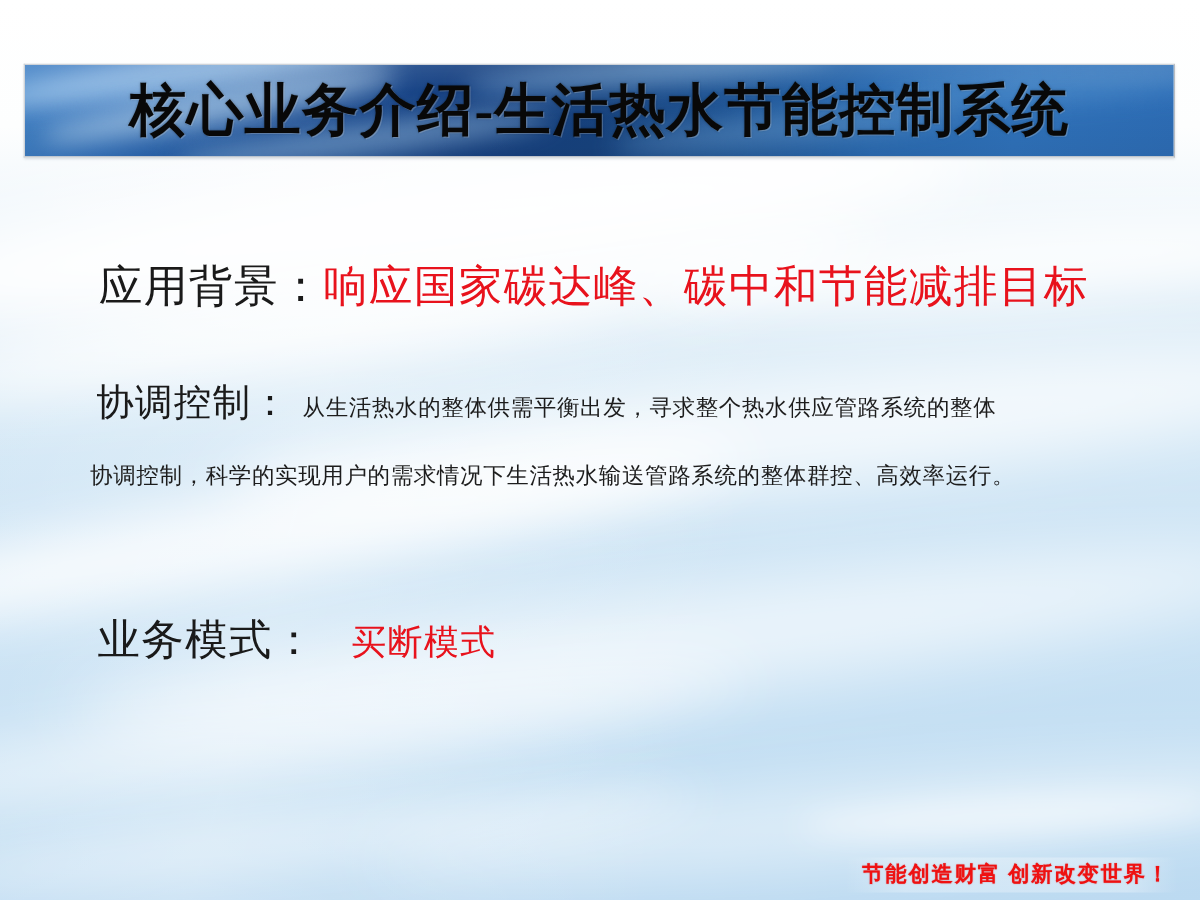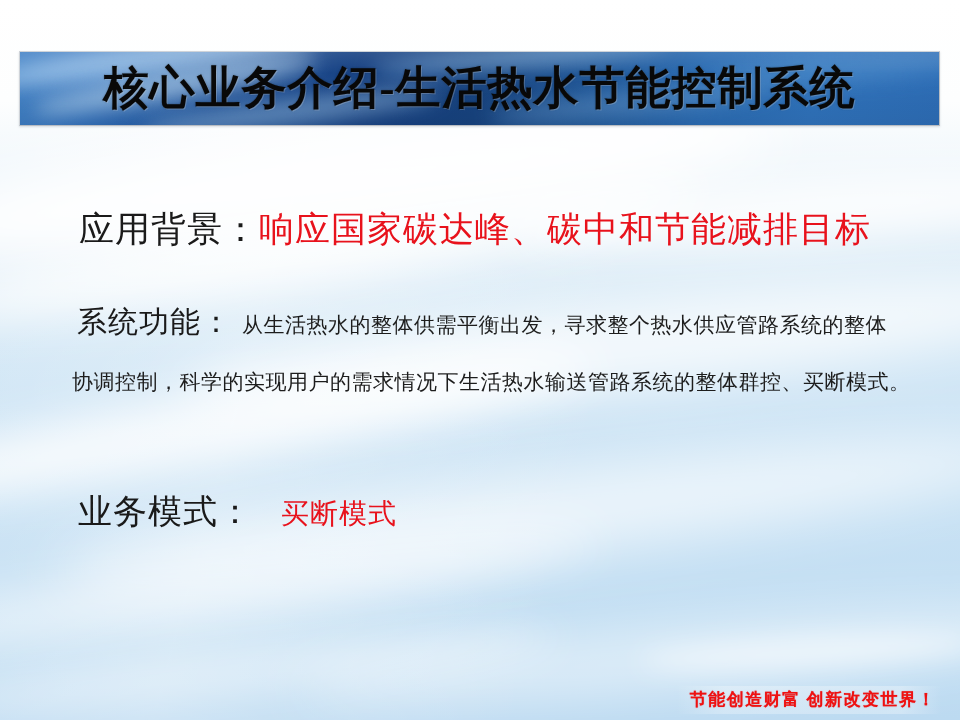--- a/index.html
+++ b/index.html
@@ -241,21 +241,21 @@
     letter-spacing: 1px;
   }
   .accent-text {
     font-family: "Liberation Serif", "DejaVu Serif", serif;
     color: #e8121c;
     letter-spacing: 1px;
   }
   .body-text {
     font-family: Liberation Serif, serif;
     color: #1d1d1d;
-    font-size: 21px;
+    font-size: 18px;
     letter-spacing: 0.5px;
   }
 
   
   #row-background {
     left: 79px;
     top: 206px;
   }
   #row-background .heading-label {
     font-size: 35px;
@@ -350,24 +350,24 @@
     <div id="title-text">核心业务介绍-生活热水节能控制系统</div>
   </div>
 
   <div id="content">
 
     <div class="row" id="row-background">
       <span class="heading-label">应用背景：</span><span class="accent-text">响应国家碳达峰、碳中和节能减排目标</span>
     </div>
 
     <div class="row" id="row-function">
-      <span class="heading-label">系统功能：</span><span class="body-text">从生活热水的整体供需平衡出发，寻求整个热水供应管路系统的整体</span>
+      <span class="heading-label">协调控制：</span><span class="body-text">从生活热水的整体供需平衡出发，寻求整个热水供应管路系统的整体</span>
     </div>
 
-    <div class="row body-text" id="func-line2">协调控制，科学的实现用户的需求情况下生活热水输送管路系统的整体群控、买断模式。</div>
+    <div class="row body-text" id="func-line2">协调控制，科学的实现用户的需求情况下生活热水输送管路系统的整体群控、高效率运行。</div>
 
 
     <div class="row" id="row-mode">
       <span class="heading-label">业务模式：</span><span class="accent-text">买断模式</span>
     </div>
 
   </div>
 
   <div id="footer-slogan">节能创造财富 创新改变世界！</div>
 

